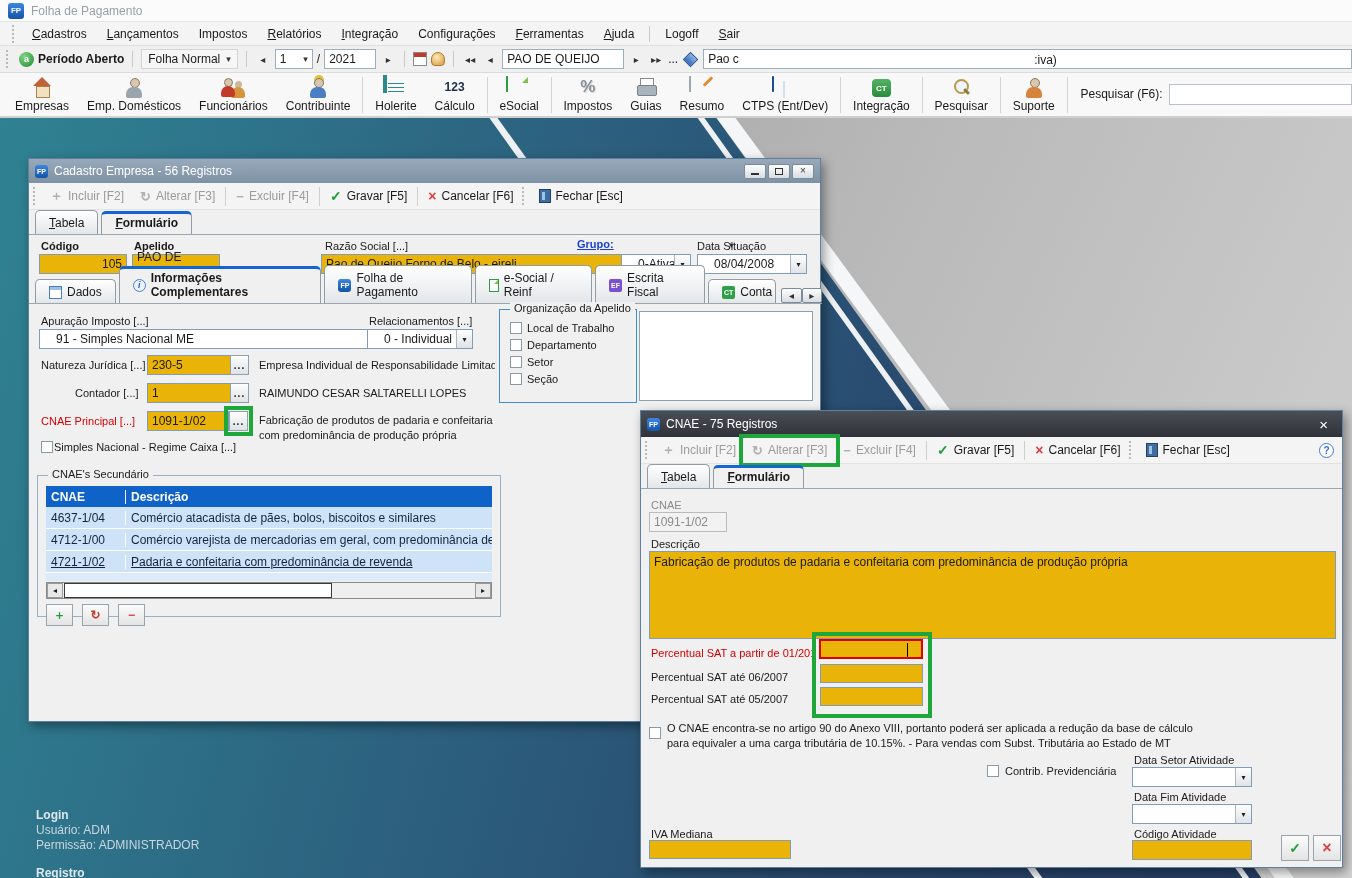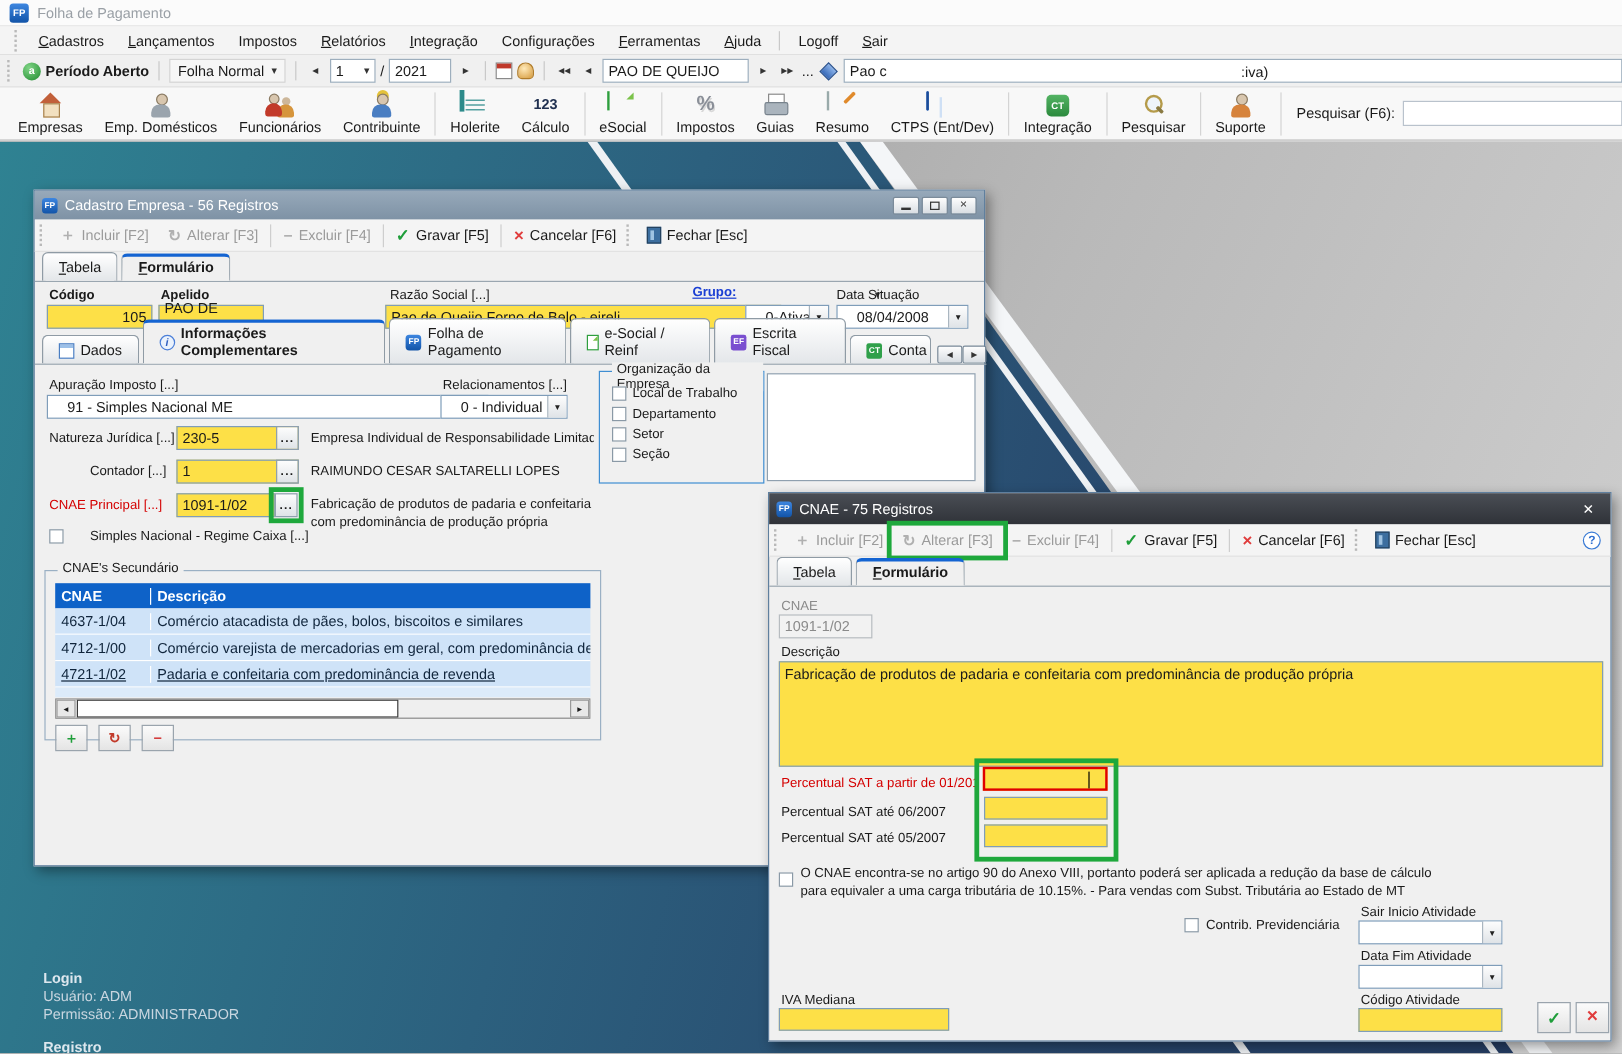--- a/index.html
+++ b/index.html
@@ -57,21 +57,21 @@
   .annot-wrap { outline:4px solid var(--annot,#1ea83c); outline-offset:1px; }
 
   .tabsrow { display:flex; align-items:flex-end; padding-left:6px; height:24px; }
   .tab { padding:5px 13px 4px; border:1px solid #8f9ba5; border-bottom:none; border-radius:5px 5px 0 0;
          background:linear-gradient(#ffffff,#e3e6e9); margin-right:3px; font-size:12px; display:flex; gap:5px; align-items:center;}
   .tab.sel { background:#f0f0f0; font-weight:bold; border-top:3px solid #1464d2; padding-top:2px; position:relative; z-index:2;}
   .tabline { height:1px; background:#9aa6b0; }
 
   label, .lbl { font-size:11px; color:#1a1a1a; white-space:nowrap; }
   .red { color:#d40000; }
-  .inp { position:absolute; background:#fde047; border:1px solid #7f9db9; font-size:12px; padding:1px 4px; display:flex; align-items:center; }
+  .inp { position:absolute; background:#eab308; border:1px solid #7f9db9; font-size:12px; padding:1px 4px; display:flex; align-items:center; }
   .inp.dis { background:#f2f2f2; color:#8a8a8a; border-color:#b7bcc0; }
   .combo { position:absolute; background:#fff; border:1px solid #7f9db9; font-size:12px; display:flex; align-items:center; }
   .combo .cval { flex:1; padding:0 16px; overflow:hidden; white-space:nowrap;}
   .combo .cbtn { width:16px; align-self:stretch; background:linear-gradient(#fdfdfd,#dfe3e7); border-left:1px solid #aab6c0;
                  display:flex; align-items:center; justify-content:center; font-size:8px; color:#222;}
   .dots { width:19px; height:100%; background:linear-gradient(#fdfdfd,#dfe3e7); border:1px solid #8fa0af; font-weight:bold; font-size:10px;
           display:flex; align-items:center; justify-content:center; letter-spacing:1px;}
   .cb { width:12px; height:12px; background:#fff; border:1px solid #8a99a6; display:inline-block; flex:none;}
   .gbox { position:absolute; border:1px solid #9ab0c4; }
   .gbox .gtitle { position:absolute; top:-8px; left:10px; background:#f0f0f0; padding:0 4px; font-size:11px; }
@@ -400,21 +400,21 @@
         <span class="cval">91 - Simples Nacional ME</span>
         <span class="cbtn">▾</span>
       </div>
     <span class="lbl abs" style="left:340px; top:156px;">Relacionamentos [...]</span>
     <div class="combo" style="left:338px; top:170px; width:106px; height:20px;">
         <span class="cval">0 - Individual</span>
         <span class="cbtn">▾</span>
       </div>
 
     <div class="gbox blue" style="left:470px; top:150px; width:138px; height:94px;">
-      <span class="gtitle">Organização da Empresa</span>
+      <span class="gtitle">Organização da Apelido</span>
       <div style="position:absolute; left:10px; top:12px; display:flex; flex-direction:column; gap:5px;">
         <span style="display:flex; gap:5px; align-items:center;">
             <span class="cb"></span>
             <span class="lbl">Local de Trabalho</span>
           </span>
         <span style="display:flex; gap:5px; align-items:center;">
             <span class="cb"></span>
             <span class="lbl">Departamento</span>
           </span>
         <span style="display:flex; gap:5px; align-items:center;">
@@ -443,21 +443,21 @@
       </div>
     <span class="lbl abs" style="left:230px; top:228px;">RAIMUNDO CESAR SALTARELLI LOPES</span>
 
     <span class="lbl abs red" style="left:12px; top:256px;">CNAE Principal [...]</span>
     <div class="inp" style="left:118px; top:252px; width:82px; height:20px;">
         <span>1091-1/02</span>
       </div>
     <span class="dots abs annot-wrap" style="left:200px; top:252px; height:20px;">...</span>
     <span class="lbl abs" style="left:230px; top:254px; width:252px; white-space:normal; line-height:15px;">Fabricação de produtos de padaria e confeitaria com predominância de produção própria</span>
 
-    <span class="abs" style="left:12px; top:282px; display:flex; gap:22px; align-items:center;">
+    <span class="abs" style="left:12px; top:282px; display:flex; gap:1px; align-items:center;">
       <span class="cb"></span>
       <span class="lbl">Simples Nacional - Regime Caixa  [...]</span>
     </span>
 
     <div class="gbox" style="left:8px; top:316px; width:464px; height:142px;">
       <span class="gtitle">CNAE's Secundário</span>
       <div class="tblhead" style="left:8px; top:10px; width:446px;">
         <span class="c1">CNAE</span>
         <span class="c2">Descrição</span>
       </div>
@@ -564,21 +564,21 @@
         <span>O CNAE encontra-se no artigo 90 do Anexo VIII, portanto poderá ser aplicada a redução da base de cálculo</span><br>
         <span>para equivaler a uma carga tributária de 10.15%. - Para vendas com Subst. Tributária ao Estado de MT</span>
       </span>
     </span>
 
     <span class="abs" style="left:346px; top:354px; display:flex; gap:6px; align-items:center;">
       <span class="cb"></span>
       <span class="lbl">Contrib. Previdenciária</span>
     </span>
 
-    <span class="lbl abs" style="left:493px; top:343px;">Sair Inicio Atividade</span>
+    <span class="lbl abs" style="left:493px; top:343px;">Data Setor Atividade</span>
     <div class="combo" style="left:491px; top:356px; width:120px; height:20px;">
         <span class="cval"></span>
         <span class="cbtn">▾</span>
       </div>
     <span class="lbl abs" style="left:493px; top:380px;">Data Fim Atividade</span>
     <div class="combo" style="left:491px; top:393px; width:120px; height:20px;">
         <span class="cval"></span>
         <span class="cbtn">▾</span>
       </div>
     <span class="lbl abs" style="left:493px; top:417px;">Código Atividade</span>

